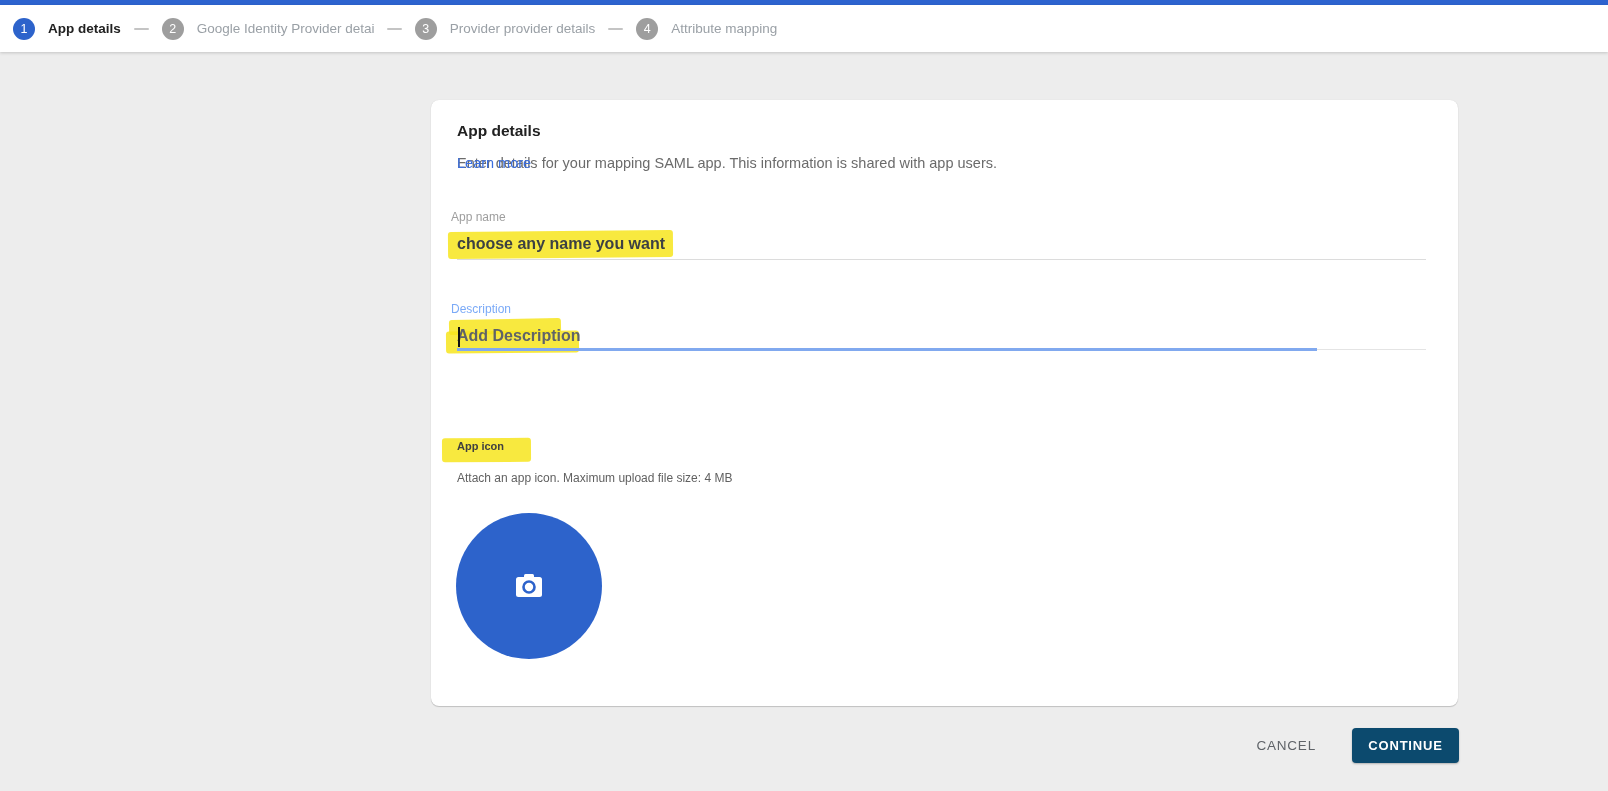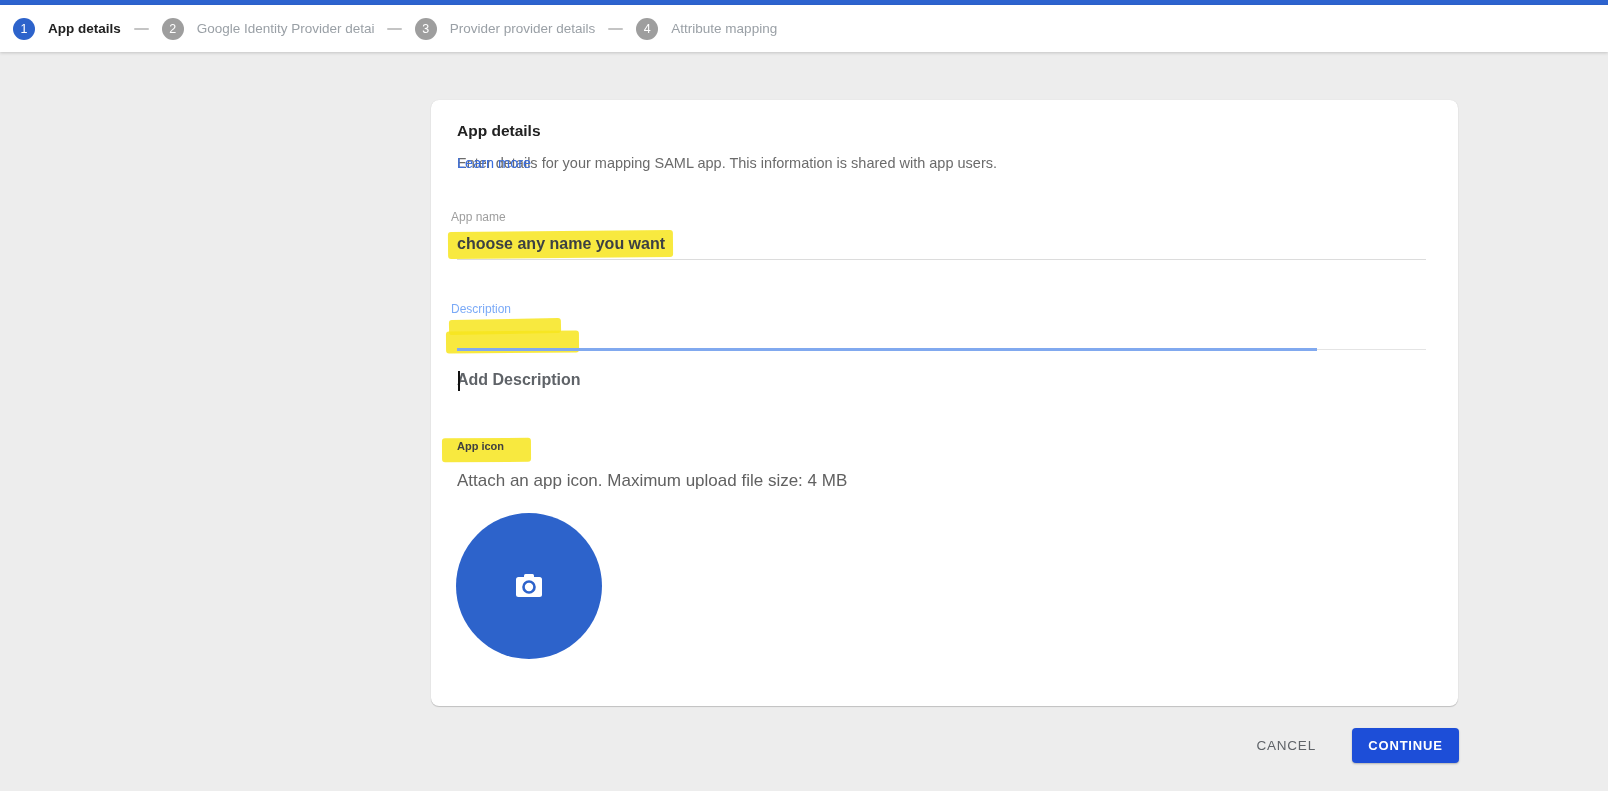--- a/index.html
+++ b/index.html
@@ -64,56 +64,56 @@
 
   .field-label { left:20px; font-size:12px; color:#9e9e9e; z-index:2; }
   .field-label.focused { color:#7baaf7;text-align:right; }
   .field-value { left:26px; font-size:16px; z-index:2; white-space:nowrap;font-weight:bold; }
   .name-label { top:110px; }
   .name-value { top:135px; color:#3c4043; }
   .name-underline {
     left:26px; top:159px; width:969px; height:1px; background:#dcdcdc; z-index:0;
   }
   .desc-label { top:202px; }
-  .desc-value { top:227px; color:#5f6368;margin-top:44px; }
+  .desc-value { top:227px; color:#5f6368; }
   .caret {
     display:inline-block; position:relative; width:2px; height:20px;
     background:#111; vertical-align:-4px; margin-left:1px;
   }
   .desc-underline-gray {
     left:26px; top:249px; width:969px; height:1px; background:#e4e4e4; z-index:0;
   }
   .desc-underline-blue {
     left:26px; top:248px; width:860px; height:3px; background:#81a9ef; z-index:2;
   }
   .appicon-heading {
     left:26px; top:340px; font-size:11px; font-weight:bold; color:#404040; z-index:2;
   }
   .appicon-caption {
-    left:26px; top:371px; font-size:17px; color:#616161; z-index:2; white-space:nowrap;
+    left:26px; top:371px; font-size:12px; color:#616161; z-index:2; white-space:nowrap;
   }
   .avatar-upload {
     left:25px; top:413px; width:146px; height:146px; border-radius:50%;
     background:#2d63cb; cursor:pointer; z-index:2;
     display:flex; align-items:center; justify-content:center;
   }
   .avatar-upload svg { position:static; }
   
   .actions {
     position:absolute; top:728px; right:149px; height:35px;
     display:flex; gap:26px;
   }
   .btn-cancel {
     border:none; background:transparent; color:#5f6368;
     font-family:"Liberation Sans", sans-serif;
     font-size:13.5px; letter-spacing:0.8px; cursor:pointer; padding:8px 10px;
   }
   .btn-continue {
     border:none; width:107px; height:35px; border-radius:4px;
-    background:#1d4ed8; color:#ffffff; font-weight:bold;
+    background:#0c4a6e; color:#ffffff; font-weight:bold;
     font-family:"Liberation Sans", sans-serif;
     font-size:13px; letter-spacing:0.8px; cursor:pointer;
     box-shadow:0 1px 2px rgba(0,0,0,0.25);
   }
 </style>
 </head>
 <body>
 
 <div class="topbar"></div>
 

